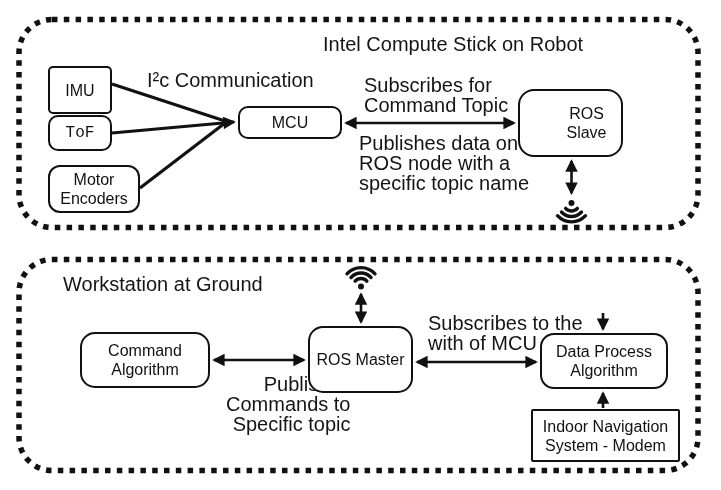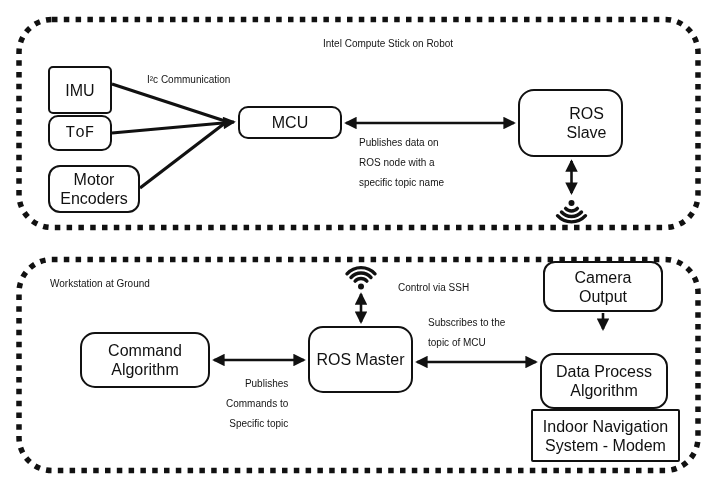--- a/index.html
+++ b/index.html
@@ -7,39 +7,39 @@
     position:relative;width:721px;height:490px;background:#ffffff;overflow:hidden;
     font-family:"Liberation Sans","DejaVu Sans",sans-serif;color:#111;
   }
   svg.layer{position:absolute;left:0;top:0;width:721px;height:490px;}
   .node{
     position:absolute;display:flex;align-items:center;justify-content:center;
     background:#fff;border:2.8px solid #111;text-align:center;
     font-size:16px;line-height:19px;white-space:pre-line;box-sizing:border-box;
   }
   .lbl{
-    position:absolute;font-size:10px;line-height:20px;white-space:pre-line;color:#151515;
+    position:absolute;font-size:20px;line-height:20px;white-space:pre-line;color:#151515;
   }
   
   .n-imu{left:48px;top:66px;width:64px;height:48px;border-radius:5px;}
   .n-tof{left:48px;top:115px;width:64px;height:36px;border-radius:10px;font-family:Liberation Mono, monospace;}
   .n-motor{left:48px;top:165px;width:92px;height:48px;border-radius:12px;}
   .n-mcu{left:238px;top:106px;width:104px;height:33px;border-radius:10px;}
   .n-rosslave{left:518px;top:89px;width:105px;height:68px;border-radius:16px;padding-left:32px;}
   .n-cmdalgo{left:80px;top:332px;width:130px;height:56px;border-radius:15px;}
   .n-rosmaster{left:308px;top:326px;width:105px;height:67px;border-radius:15px;}
   .n-camera{left:543px;top:261px;width:120px;height:51px;border-radius:12px;}
-  .n-dataproc{left:540px;top:333px;width:128px;height:56px;border-radius:14px;margin-top:20px;}
+  .n-dataproc{left:540px;top:333px;width:128px;height:56px;border-radius:14px;}
   .n-indoornav{left:531px;top:409px;width:149px;height:53px;border-radius:2px;}
   
   .t-intel{left:323px;top:34px;}
   .t-i2c{left:147px;top:70px;}
   .t-subfor{left:364px;top:75px;}
   .t-pubdata{left:359px;top:133px;}
-  .t-workstation{left:50px;top:274px;}
+  .t-workstation{left:63px;top:274px;}
   .t-ssh{left:398px;top:278px;}
   .t-subtopic{left:428px;top:313px;}
   .t-pubcmd{left:226px;top:374px;text-align:right;}
 </style>
 </head>
 <body>
 
 <div class="stage">
 
   <svg class="layer" viewBox="0 0 721 490" xmlns="http://www.w3.org/2000/svg">
@@ -80,40 +80,39 @@
 
     <line x1="417" y1="362" x2="536" y2="362" stroke="#111" stroke-width="2.6" marker-start="url(#ah)" marker-end="url(#ah)"></line>
 
     <line x1="603" y1="313" x2="603" y2="329" stroke="#111" stroke-width="2.6" marker-end="url(#ah)"></line>
 
     <line x1="603" y1="408" x2="603" y2="393" stroke="#111" stroke-width="2.6" marker-end="url(#ah)"></line>
   </svg>
 
   <div class="lbl t-intel">Intel Compute Stick on Robot</div>
   <div class="lbl t-i2c">I²c Communication</div>
+  <div class="lbl t-subfor">Subscribes for
+Command Topic</div>
   <div class="lbl t-pubdata">Publishes data on
 ROS node with a
 specific topic name</div>
   <div class="lbl t-workstation">Workstation at Ground</div>
-  <div class="lbl t-ssh">Control via SSH</div>
   <div class="lbl t-subtopic">Subscribes to the
-topic of MCU</div>
+with of MCU</div>
   <div class="lbl t-pubcmd">Publishes
 Commands to
 Specific topic</div>
 
   <div class="node n-imu">IMU</div>
   <div class="node n-tof">ToF</div>
   <div class="node n-motor">Motor
 Encoders</div>
   <div class="node n-mcu">MCU</div>
   <div class="node n-rosslave">ROS Slave</div>
 
   <div class="node n-cmdalgo">Command
 Algorithm</div>
   <div class="node n-rosmaster">ROS Master</div>
-  <div class="node n-camera">Camera
-Output</div>
   <div class="node n-dataproc">Data Process
 Algorithm</div>
   <div class="node n-indoornav">Indoor Navigation
 System - Modem</div>
 </div>
 
 </body></html>

